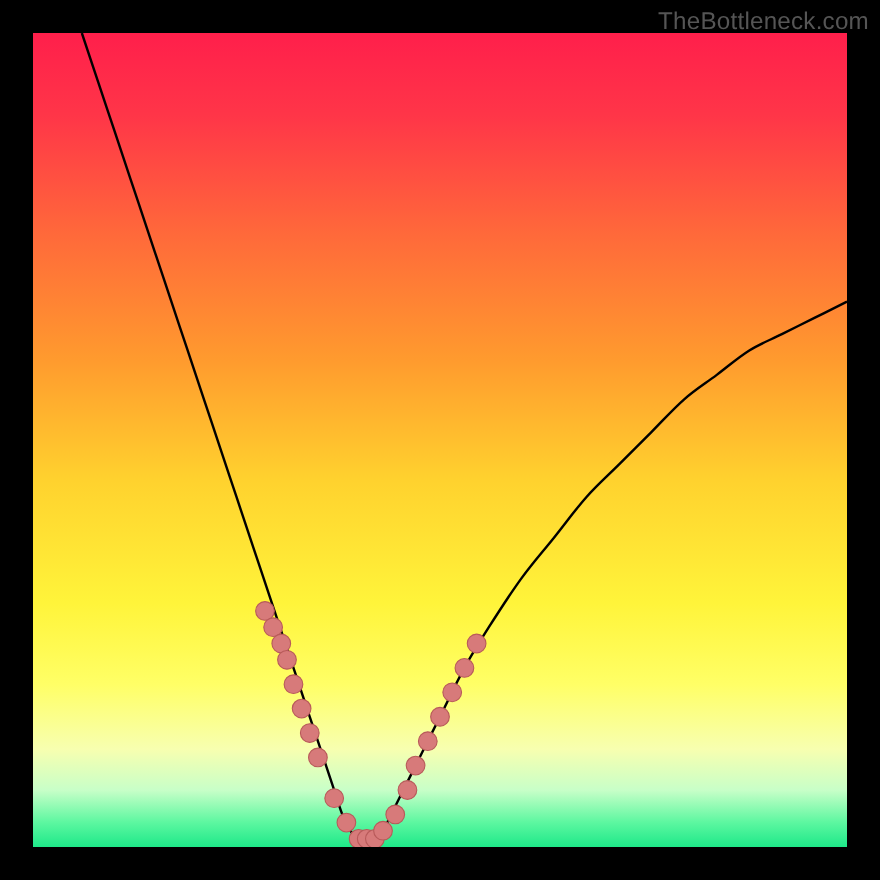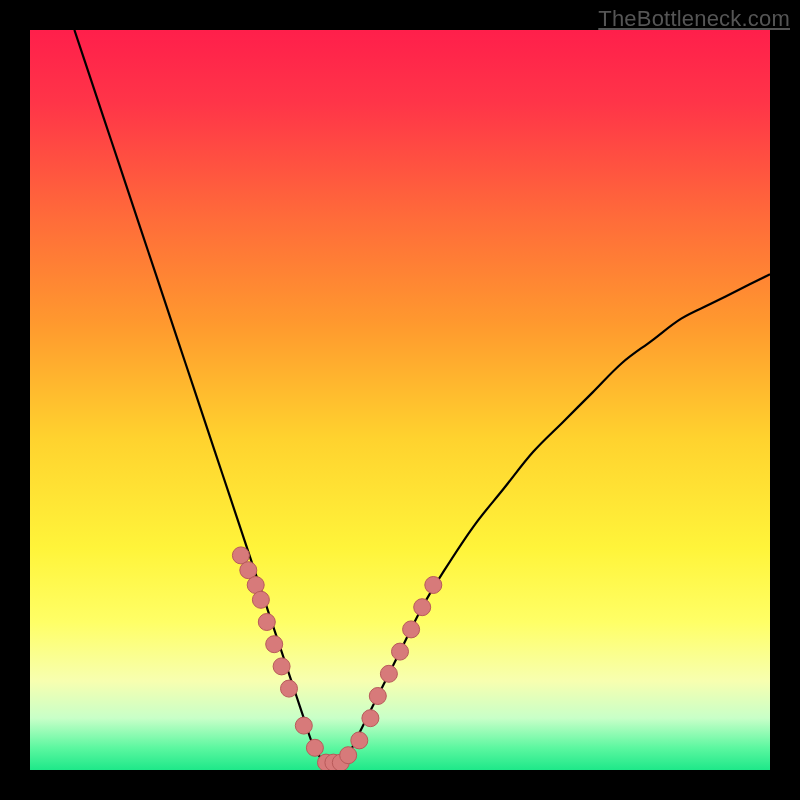--- a/index.html
+++ b/index.html
@@ -20,21 +20,20 @@
   }
   .watermark {
     position: absolute;
     top: 6px;
     right: 10px;
     font-family: Arial, Helvetica, sans-serif;
     font-size: 22px;
     color: #555;
     font-weight: 500;
     letter-spacing: 0.2px;
-    text-decoration: underline;
   }
   svg { display: block; }
 </style>
 </head>
 <body>
 
 <div class="frame">
   <div class="watermark">TheBottleneck.com</div>
   <div class="plot-area">
     <svg id="chart-svg" width="740" height="740" viewBox="0 0 740 740">

